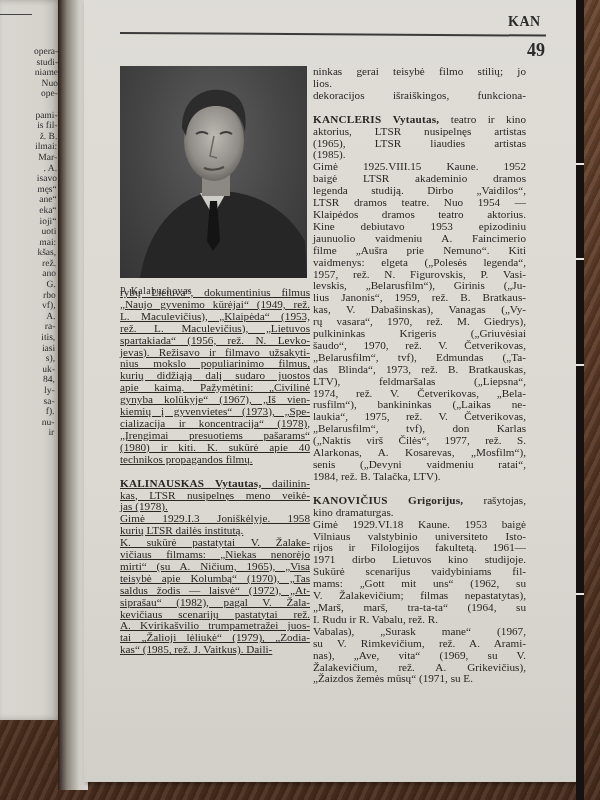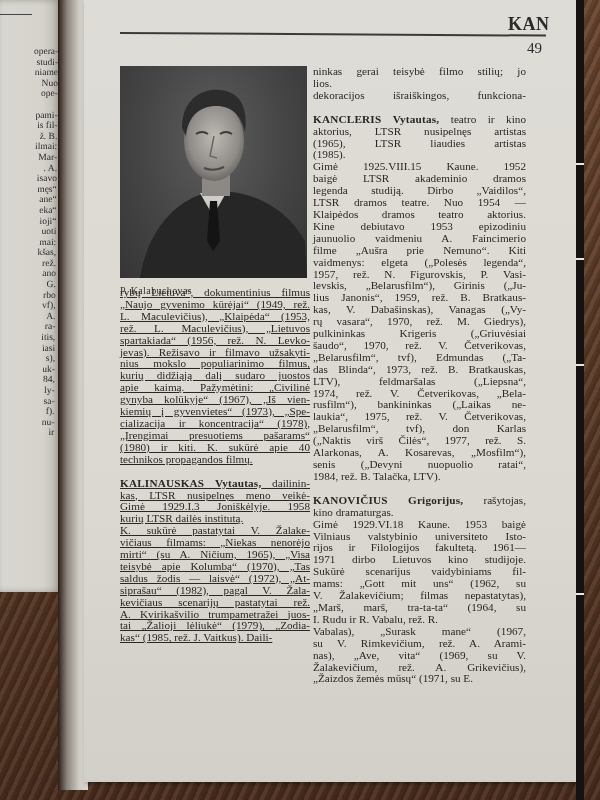--- a/index.html
+++ b/index.html
@@ -10,21 +10,21 @@
   }
   
   .wood {
     position:absolute; inset:0;
     background:
       repeating-linear-gradient(115deg, rgba(0,0,0,0.18) 0 3px, rgba(255,255,255,0.05) 3px 7px, rgba(0,0,0,0.1) 7px 10px),
       linear-gradient(180deg,#6b4630,#4a2e1e);
   }
   
   .left-page {
-    position:absolute; left:0; top:0; width:60px; height:592px;
+    position:absolute; left:0; top:0; width:60px; height:720px;
     background:linear-gradient(90deg,#d8d6d0 0%,#d6d3cd 70%,#bdb9b2 100%);
     overflow:hidden;
     box-shadow: inset -3px 0 6px rgba(0,0,0,0.25);
   }
   .left-page .rule {
     position:absolute; left:0; top:14px; width:32px; height:1px; background:#444;
   }
   .left-frag {
     position:absolute; right:4px; font-size:9.5px; line-height:10.6px; color:#2a2a2a;
     text-align:right; white-space:pre; transform:rotate(0.6deg);
@@ -40,28 +40,28 @@
     box-shadow: 2px 2px 4px rgba(0,0,0,0.35);
     transform-origin: top left;
   }
   .right-edge {
     position:absolute; left:576px; top:0; width:8px; height:800px;
     background:#151211;
   }
   .right-edge .tick { position:absolute; left:0; width:8px; height:2px; background:#e9e6e0; }
 
   .header-word {
-    position:absolute; left:424px; top:14px; font-size:18px; font-weight:bold; color:#2b2b2b; letter-spacing:0.5px;
+    position:absolute; left:424px; top:14px; font-size:14px; font-weight:bold; color:#2b2b2b; letter-spacing:0.5px;
   }
   .header-rule {
     position:absolute; left:36px; top:32px; width:426px; height:1.5px; background:#3a3a3a;
     transform:rotate(0.35deg); transform-origin:left;
   }
   .page-number {
-    position:absolute; left:443px; top:40px; font-size:15px; font-weight:normal; color:#2b2b2b;
+    position:absolute; left:443px; top:40px; font-size:18px; font-weight:bold; color:#2b2b2b;
   }
   .photo {
     position:absolute; left:36px; top:66px; width:187px; height:212px;
     background: radial-gradient(ellipse at 50% 35%, #5d5d5d 0%, #454545 55%, #353535 100%);
     overflow:hidden;
   }
   .photo svg { position:absolute; left:0; top:0; }
   .photo-caption {
     position:absolute; left:36px; top:285px; font-size:10px; color:#333; letter-spacing:0.4px;
   }
@@ -172,20 +172,21 @@
       <span class="line">apie kaimą. Pažymėtini: „Civilinė</span>
       <span class="line">gynyba kolūkyje“ (1967), „Iš vien-</span>
       <span class="line">kiemių į gyvenvietes“ (1973), „Spe-</span>
       <span class="line">cializacija ir koncentracija“ (1978),</span>
       <span class="line">„Įrengimai presuotiems pašarams“</span>
       <span class="line">(1980) ir kiti. K. sukūrė apie 40</span>
       <span class="line last">technikos propagandos filmų.</span>
       <div class="gap"></div>
       <span class="line"><b>KALINAUSKAS Vytautas,</b> dailinin-</span>
       <span class="line">kas, LTSR nusipelnęs meno veikė-</span>
+      <span class="line last">jas (1978).</span>
       <span class="line">Gimė 1929.I.3 Joniškėlyje. 1958</span>
       <span class="line last">kurių LTSR dailės institutą.</span>
       <span class="line">K. sukūrė pastatytai V. Žalake-</span>
       <span class="line">vičiaus filmams: „Niekas nenorėjo</span>
       <span class="line">mirti“ (su A. Ničium, 1965), „Visa</span>
       <span class="line">teisybė apie Kolumbą“ (1970), „Tas</span>
       <span class="line">saldus žodis — laisvė“ (1972), „At-</span>
       <span class="line">siprašau“ (1982), pagal V. Žala-</span>
       <span class="line">kevičiaus scenarijų pastatytai rež.</span>
       <span class="line">A. Kvirikašvilio trumpametražei juos-</span>
@@ -219,21 +220,21 @@
       <span class="line">šaudo“, 1970, rež. V. Četverikovas,</span>
       <span class="line">„Belarusfilm“, tvf), Edmundas („Ta-</span>
       <span class="line">das Blinda“, 1973, rež. B. Bratkauskas,</span>
       <span class="line">LTV), feldmaršalas („Liepsna“,</span>
       <span class="line">1974, rež. V. Četverikovas, „Bela-</span>
       <span class="line">rusfilm“), bankininkas („Laikas ne-</span>
       <span class="line">laukia“, 1975, rež. V. Četverikovas,</span>
       <span class="line">„Belarusfilm“, tvf), don Karlas</span>
       <span class="line">(„Naktis virš Čilės“, 1977, rež. S.</span>
       <span class="line">Alarkonas, A. Kosarevas, „Mosfilm“),</span>
-      <span class="line">senis („Devyni nuopuolio ratai“,</span>
+      <span class="line">senis („Devyni vaidmeniu ratai“,</span>
       <span class="line last">1984, rež. B. Talačka, LTV).</span>
       <div class="gap"></div>
       <span class="line"><b>KANOVIČIUS Grigorijus,</b> rašytojas,</span>
       <span class="line last">kino dramaturgas.</span>
       <span class="line">Gimė 1929.VI.18 Kaune. 1953 baigė</span>
       <span class="line">Vilniaus valstybinio universiteto Isto-</span>
       <span class="line">rijos ir Filologijos fakultetą. 1961—</span>
       <span class="line">1971 dirbo Lietuvos kino studijoje.</span>
       <span class="line">Sukūrė scenarijus vaidybiniams fil-</span>
       <span class="line">mams: „Gott mit uns“ (1962, su</span>

